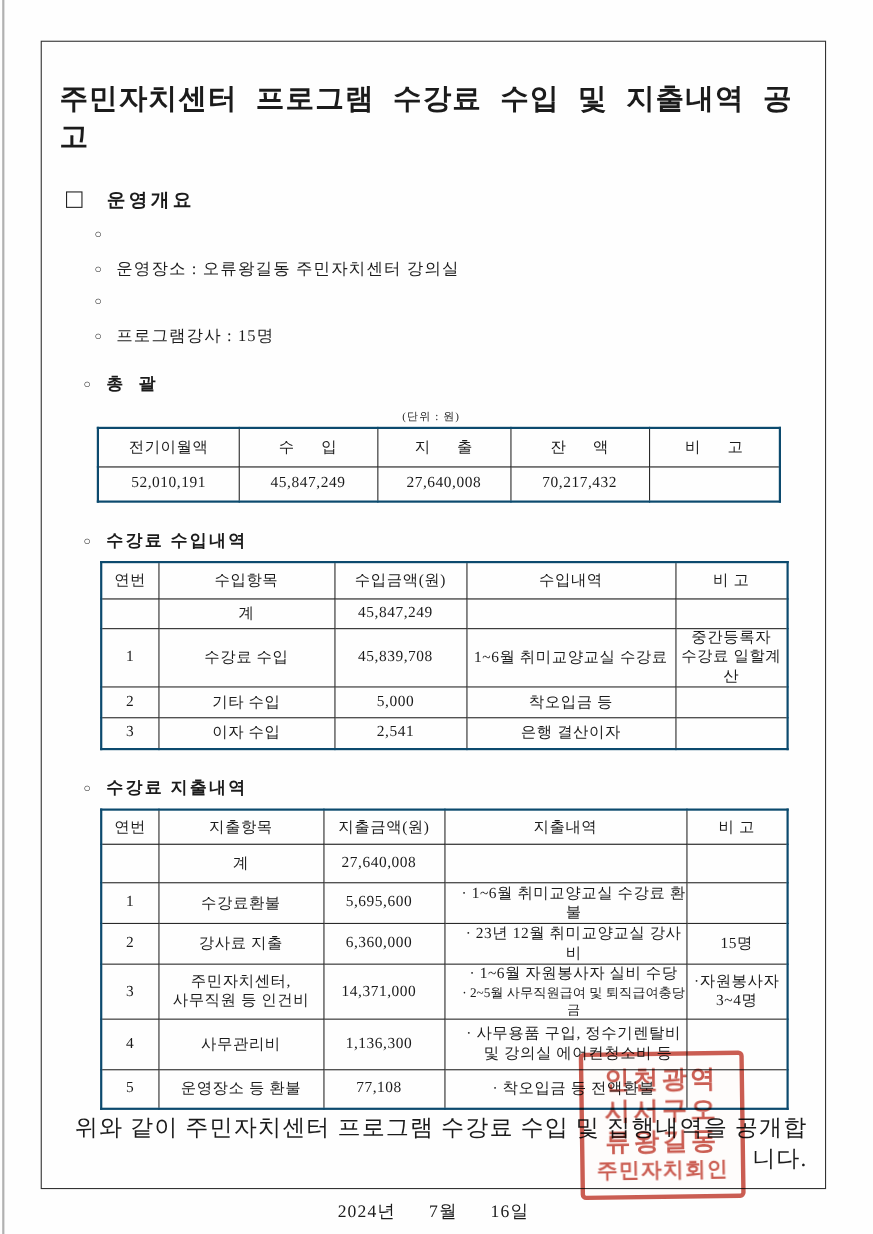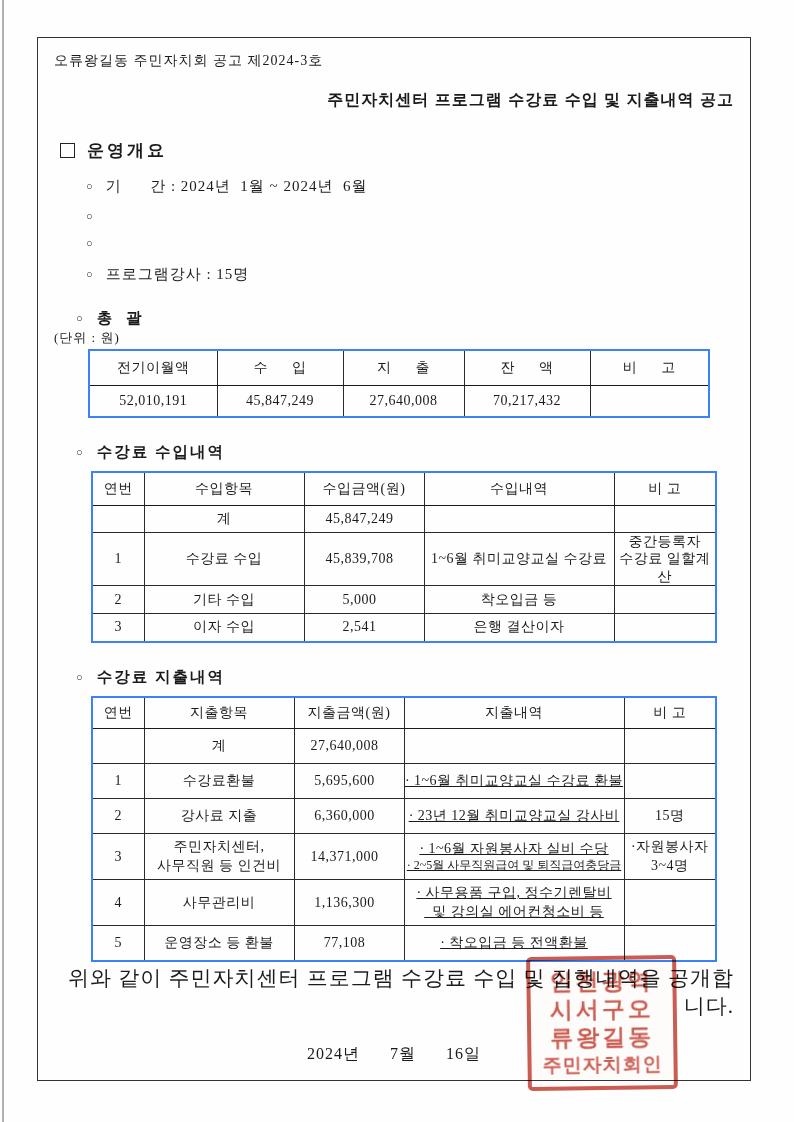--- a/index.html
+++ b/index.html
@@ -13,62 +13,62 @@
   }
   .scan-edge { position:absolute; left:2px; top:0; width:2px; height:1122px; background:#555; opacity:.45; }
   .page {
     position:absolute; left:37px; top:37px;
     width:714px; height:1044px;
     border:1.5px solid #333;
     padding:14px 16px;
   }
   .doc-number { font-size:14px; letter-spacing:1px; white-space:pre; }
   .main-title {
-    margin-top:20px; text-align:right;
-    font-size:16px; font-weight:bold; letter-spacing:1px;
-    font-family:Liberation Sans, sans-serif;
+    margin-top:20px; text-align:left;
+    font-size:26px; font-weight:bold; letter-spacing:1px;
+    font-family:Liberation Mono, monospace;
   }
   .section-heading {
     margin-top:28px; font-size:17px; font-weight:bold; letter-spacing:3px;
-    display:flex; align-items:center; gap:12px;
+    display:flex; align-items:center; gap:22px;
     margin-left:6px;
   }
   .checkbox-square {
     display:inline-block; width:15px; height:15px;
     border:1.5px solid #222; background:transparent; flex:0 0 auto;
   }
   .overview-list { margin-top:4px; }
   .overview-item {
     margin-top:15px; margin-left:32px;
     font-size:15px; letter-spacing:1px; white-space:pre;
     display:flex; align-items:baseline; gap:12px;
   }
   .circle-bullet { font-size:11px; position:relative; top:-1px; }
   .sub-heading {
     margin-top:24px; margin-left:22px;
     font-size:15.5px; font-weight:bold; letter-spacing:2px;
     display:flex; align-items:baseline; gap:12px; white-space:pre;
   }
-  .unit-note { text-align:left; font-size:13px; letter-spacing:1px; padding-right:4px; }
+  .unit-note { margin-top:12px; text-align:center; font-size:10px; letter-spacing:1px; padding-right:4px; }
   table { border-collapse:collapse; table-layout:fixed; }
-  .doc-table { border:2px solid #3b82f6; }
+  .doc-table { border:2px solid #0c4a6e; }
   .doc-table td, .doc-table th {
     border:1px solid #2a2a2a;
     font-size:14px; font-weight:normal;
     text-align:center; vertical-align:middle;
     letter-spacing:.5px; overflow:hidden;
   }
   .doc-table thead th { white-space:pre; border-bottom:1.5px solid #1a1a1a; }
   .summary-table { width:620px; margin:2px 0 0 34px; }
   .summary-table thead tr { height:35px; }
   .summary-table tbody tr { height:32px; }
   .detail-table { width:624px; margin:8px 0 0 37px; }
   .amount-cell { text-align:right; padding-right:9px; }
   .total-amount { font-weight:bold; font-size:15px; }
-  .detail-left { text-align:left; padding-left:0;text-decoration:underline; }
+  .detail-left { text-align:left; padding-left:15px; }
   .small-note { font-size:11.5px; line-height:1.25; letter-spacing:0; }
   .two-line { line-height:1.3; }
   .closing-line { margin-top:2px; text-align:right; font-size:21px; letter-spacing:1px; }
   .date-line { margin-top:24px; text-align:center; font-size:16px; letter-spacing:1px; white-space:pre; }
   .seal {
     position:absolute; left:489px; top:918px;
     width:150px; height:134px;
     border:4px solid #c0392b;
     border-radius:5px;
     transform:rotate(-.8deg);
@@ -84,35 +84,34 @@
   }
   .seal-row { font-size:23px; line-height:28px; letter-spacing:3px; white-space:pre; filter:blur(.2px); }
 </style>
 </head>
 <body>
 
 <div class="scan-edge"></div>
 
 <div class="page">
 
-  <div class="doc-number">오류왕길동 주민자치회 공고 제2024-3호</div>
 
   <div class="main-title">주민자치센터 프로그램 수강료 수입 및 지출내역 공고</div>
 
   <div class="section-heading">
     <span class="checkbox-square"></span>
     <span>운영개요</span>
   </div>
   <div class="overview-list">
     <div class="overview-item">
       <span class="circle-bullet">○</span>
-      <span>기      간 : 2024년  1월 ~ 2024년  6월</span>
     </div>
     <div class="overview-item">
       <span class="circle-bullet">○</span>
+      <span>운영장소 : 오류왕길동 주민자치센터 강의실</span>
     </div>
     <div class="overview-item">
       <span class="circle-bullet">○</span>
     </div>
     <div class="overview-item">
       <span class="circle-bullet">○</span>
       <span>프로그램강사 : 15명</span>
     </div>
   </div>
 

